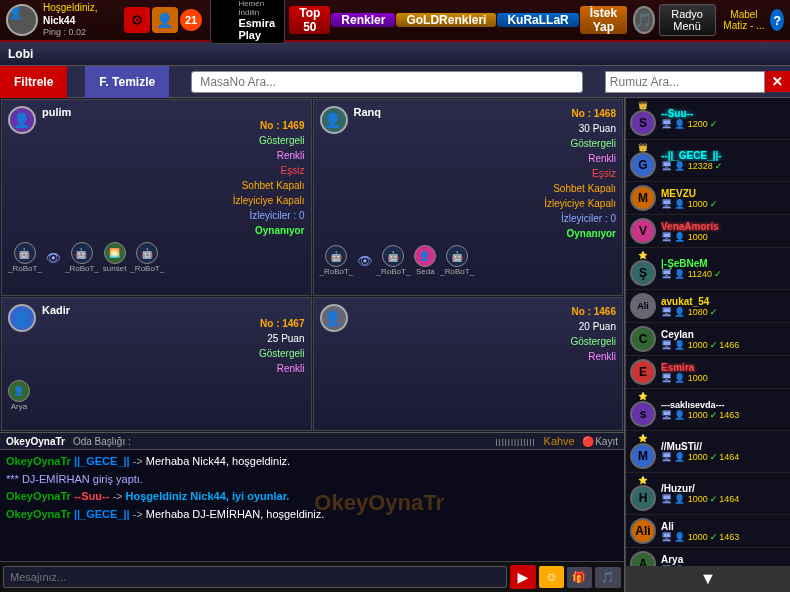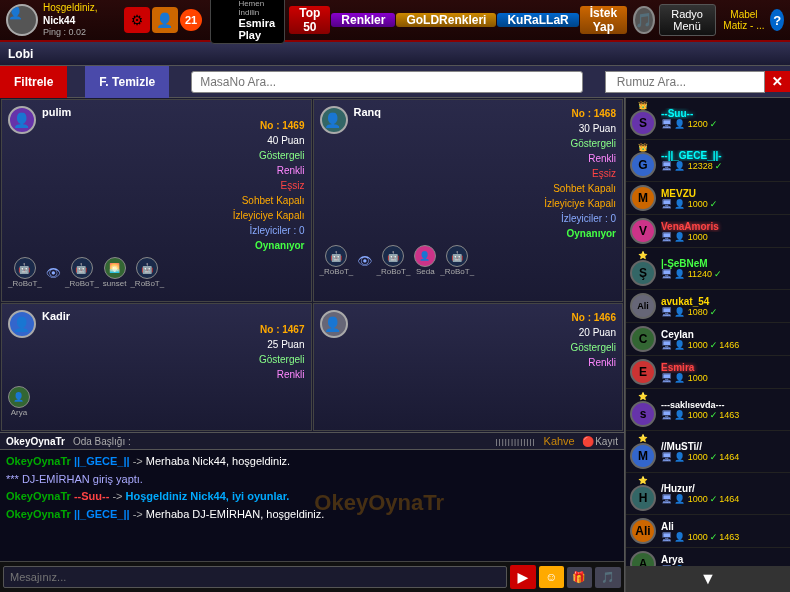--- a/index.html
+++ b/index.html
@@ -39,21 +39,21 @@
     .lobi-bar { background: linear-gradient(180deg, #333355, #1a1a33); height: 24px; display: flex; align-items: center; padding: 0 8px; border-bottom: 1px solid #555; }
     .lobi-label { color: #fff; font-size: 12px; font-weight: bold; }
 
     
     .filter-bar { display: flex; align-items: center; background: #2a2a4a; height: 32px; border-bottom: 1px solid #555; gap: 16px; }
     .filter-btn { padding: 6px 14px; font-size: 12px; font-weight: bold; cursor: pointer; border: none; height: 32px; }
     .filter-btn.active { background: #cc0000; color: #fff; }
     .filter-tab { padding: 6px 14px; font-size: 12px; font-weight: bold; cursor: pointer; border: none; height: 32px; background: #4a4aaa; color: #fff; margin-left: 2px; }
     .masa-search { flex: 1; margin: 4px 6px; padding: 3px 8px; border: 1px solid #888; border-radius: 3px; background: #fff; color: #333; font-size: 12px; }
     .rumuz-search-container { margin-left: auto; display: flex; align-items: center; }
-    .rumuz-search { padding: 3px 11px; border: 1px solid #888; width: 160px; background: #fff; color: #ec4899; font-size: 12px; }
+    .rumuz-search { padding: 3px 4px; border: 1px solid #888; width: 160px; background: #fff; color: #ec4899; font-size: 12px; }
     .rumuz-close { background: #cc0000; color: #fff; border: none; padding: 3px 7px; cursor: pointer; font-weight: bold; }
 
     
     .main-layout { display: flex; height: calc(592px - 42px - 24px - 32px); }
 
     
     .left-panel { flex: 1; display: flex; flex-direction: column; overflow: hidden; border-right: 1px solid #555; }
     .tables-grid { flex: 1; overflow-y: auto; background: #1a1a2e; display: grid; grid-template-columns: 1fr 1fr; gap: 1px; padding: 1px; }
     .table-card { background: linear-gradient(180deg, #2a2a4a, #1a1a33); border: 1px solid #444; padding: 6px; position: relative; min-height: 110px; }
     .table-header { display: flex; align-items: flex-start; gap: 6px; }
@@ -189,21 +189,20 @@
   <div class="left-panel">
     <div class="tables-grid">
 
       <div class="table-card">
         <div class="table-header">
           <div class="table-avatar av-purple">👤</div>
           <div style="display:flex;flex-direction:column;flex:1">
             <span class="table-owner">pulim</span>
             <div class="table-info">
               <div class="no">No : 1469</div>
-              <div class="puan">40 Puan</div>
               <div class="gosterge">Göstergeli</div>
               <div class="renkli">Renkli</div>
               <div class="essiz">Eşsiz</div>
               <div class="sohbet">Sohbet Kapalı</div>
               <div style="color:#ffaa00;font-size:10px">İzleyiciye Kapalı</div>
               <div>İzleyiciler : 0</div>
               <div style="color:#44ff44;font-size:10px;font-weight:bold">Oynanıyor</div>
             </div>
           </div>
         </div>

